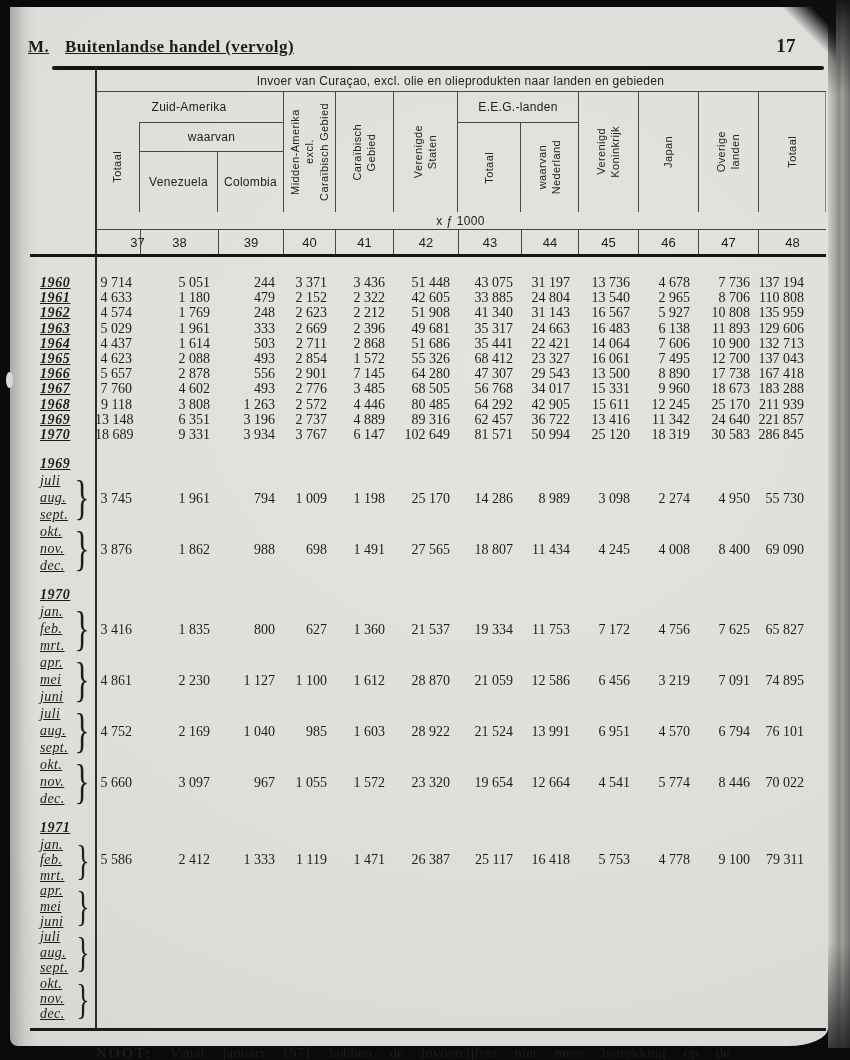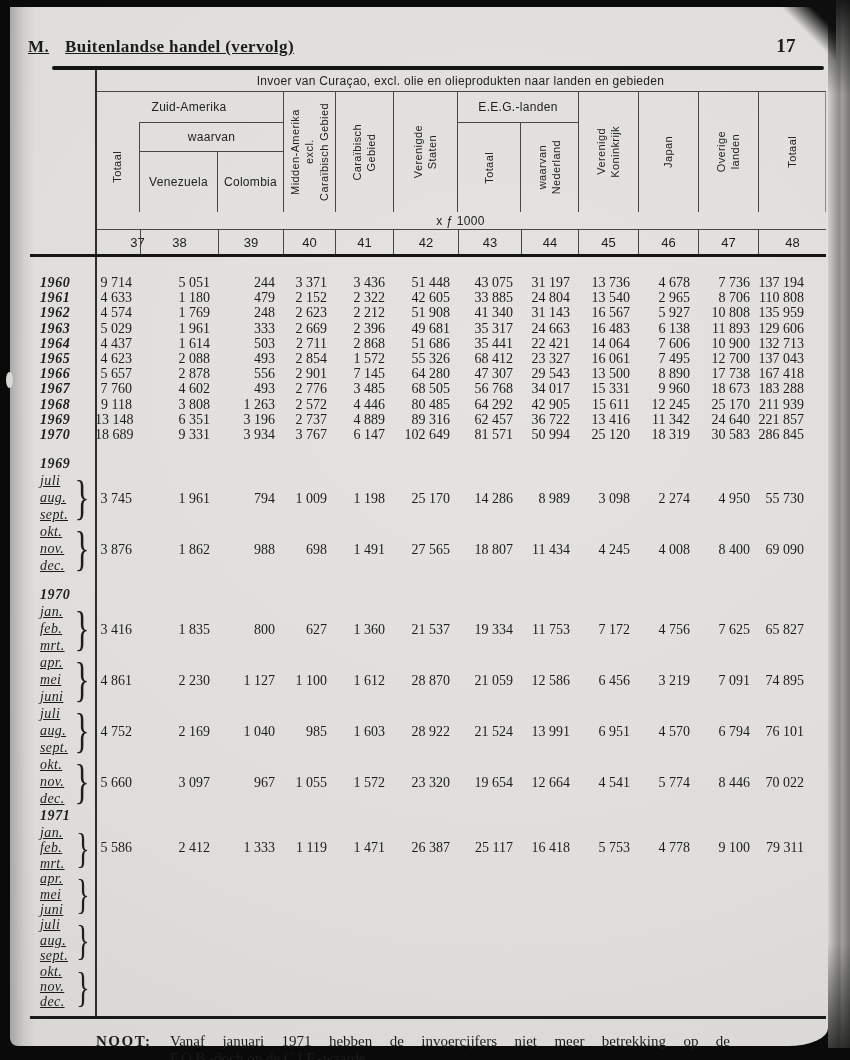--- a/index.html
+++ b/index.html
@@ -59,26 +59,26 @@
   .h-col  {grid-area:4/4/5/5;}
   .h-unit {grid-area:5/2/6/14;border-bottom:1px solid var(--line);font:13px var(--serif);font-style:italic;}
   .h-nums {grid-area:6/2/7/14;display:grid;grid-template-columns:var(--datacols);}
   .numcell{display:flex;align-items:center;justify-content:center;
       font:500 13px var(--sans);border-left:1px solid var(--line);}
   .numcell.first{border-left:none;padding-left:40px;}
 
   .bodywrap{margin-left:20px;width:796px;position:relative;
       border-bottom:3px solid #1a1a1a;padding:18px 0 6px 0;}
   .row{display:grid;grid-template-columns:var(--cols);height:15.2px;line-height:15.2px;}
-  .yl{font:italic 700 14px var(--serif);padding-left:10px;letter-spacing:.6px;}
+  .yl{font:italic 700 14px var(--serif);padding-left:10px;letter-spacing:.6px;text-decoration:underline;}
   .val{text-align:right;padding-right:8px;font:14px var(--serif);white-space:nowrap;}
   .row > .val:last-child, .group > .val:last-child{padding-right:22px;}
   .section{margin-top:12px;}
   .section .yrrow{height:17px;line-height:17px;}
-  .s1969{margin-top:14px;} .s1970{margin-top:12px;} .s1971{margin-top:0;}
+  .s1969{margin-top:14px;} .s1970{margin-top:12px;} .s1971{margin-top:12px;}
   .group{display:grid;grid-template-columns:var(--cols);}
   .mcol{position:relative;padding-left:10px;}
   .m{height:17px;line-height:17px;font:italic 14px var(--serif);letter-spacing:.4px;text-decoration:underline;}
   .brace{position:absolute;right:2px;top:50%;
       transform:translateY(-52%) scale(.68,1.04);
       font:400 46px var(--serif);color:#1e1e1e;}
   .group .val{align-self:center;}
   .compact .m{height:15.4px;line-height:15.4px;}
   .compact .brace{font-size:41px;}
 

